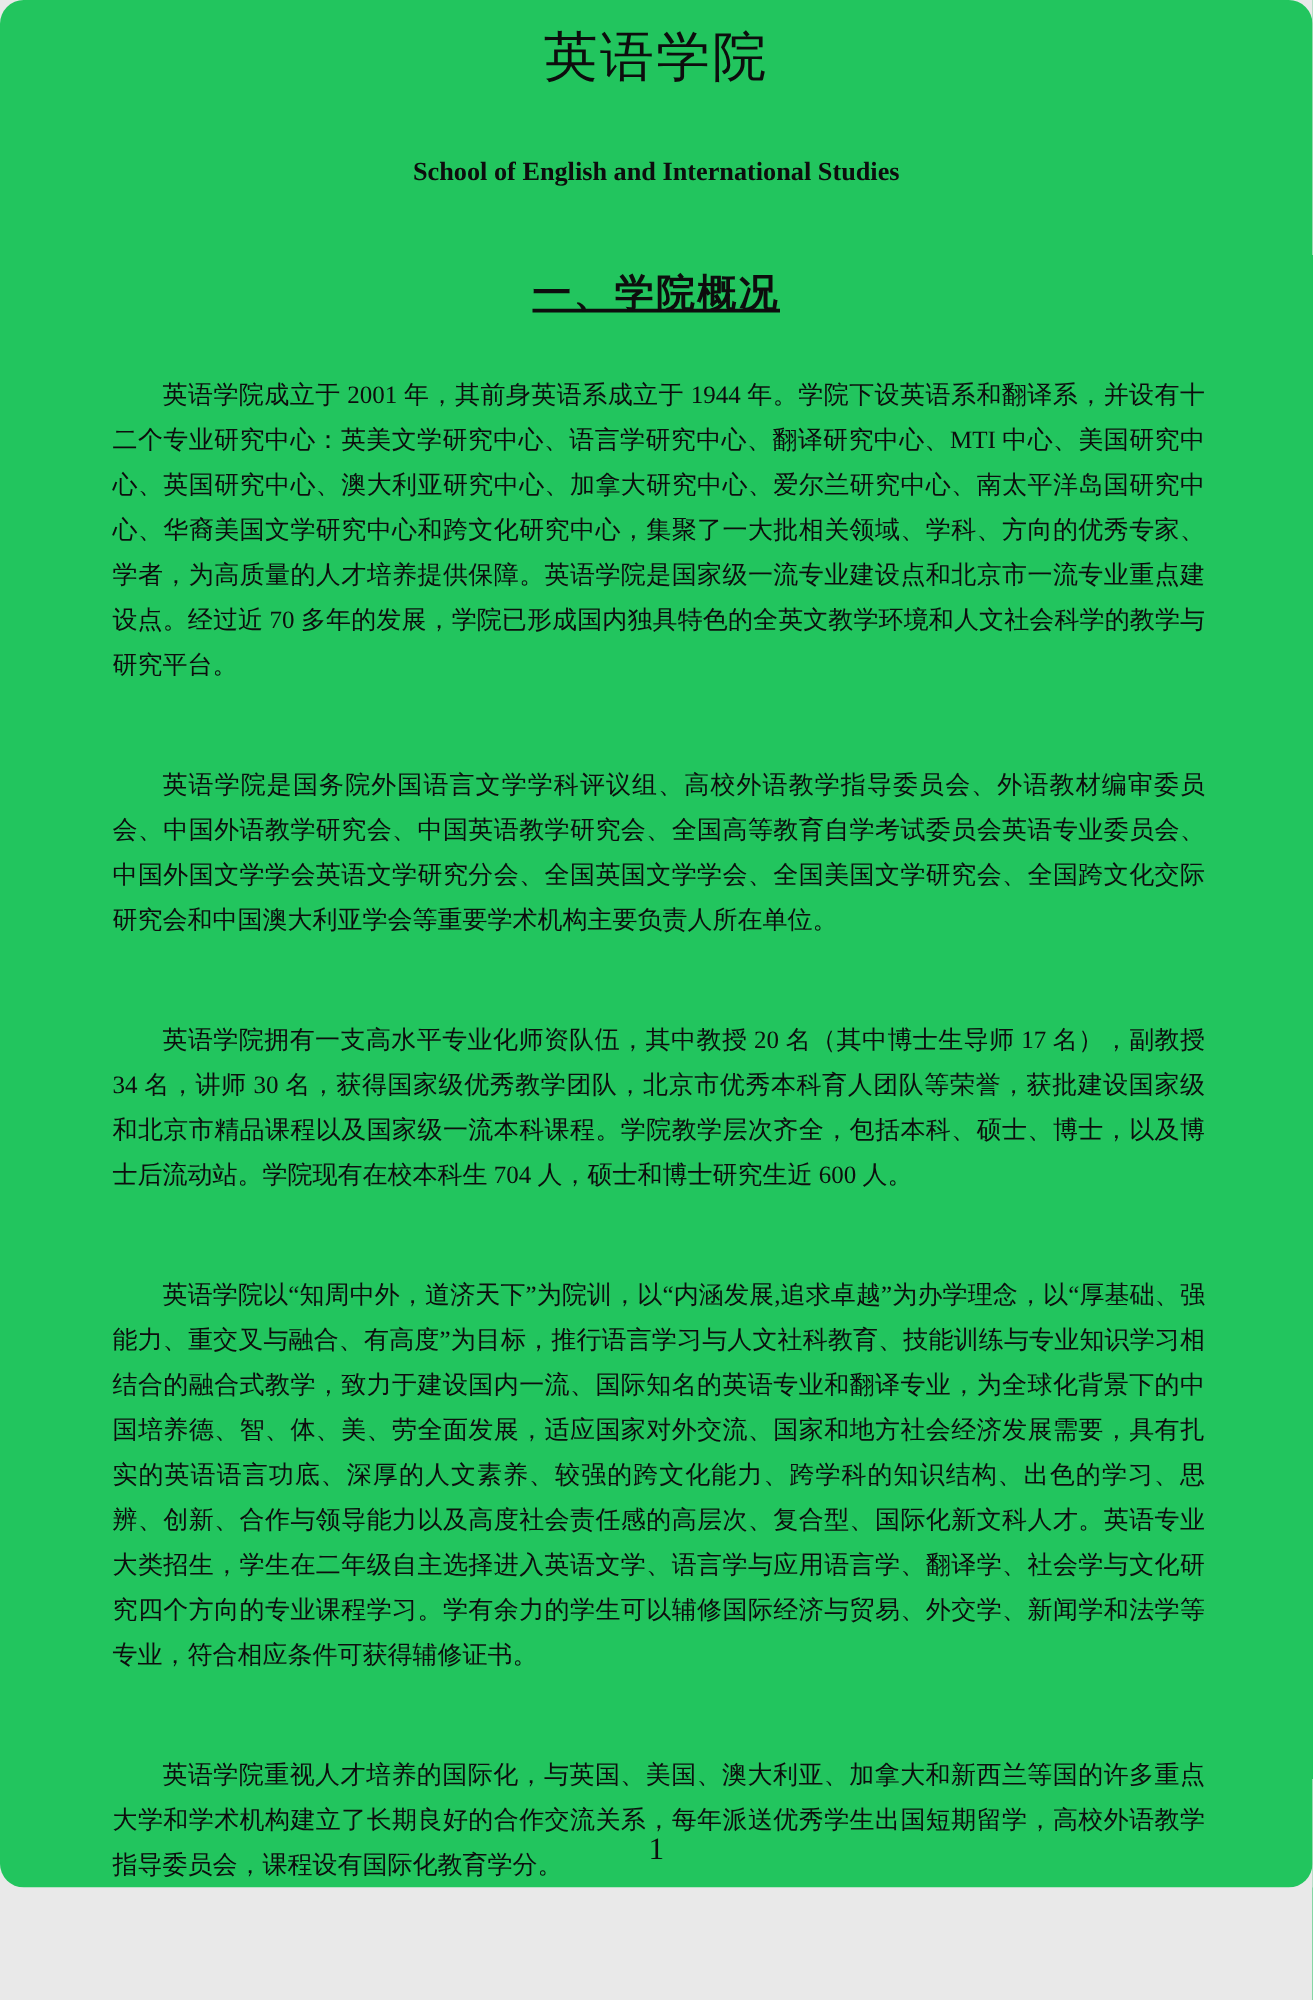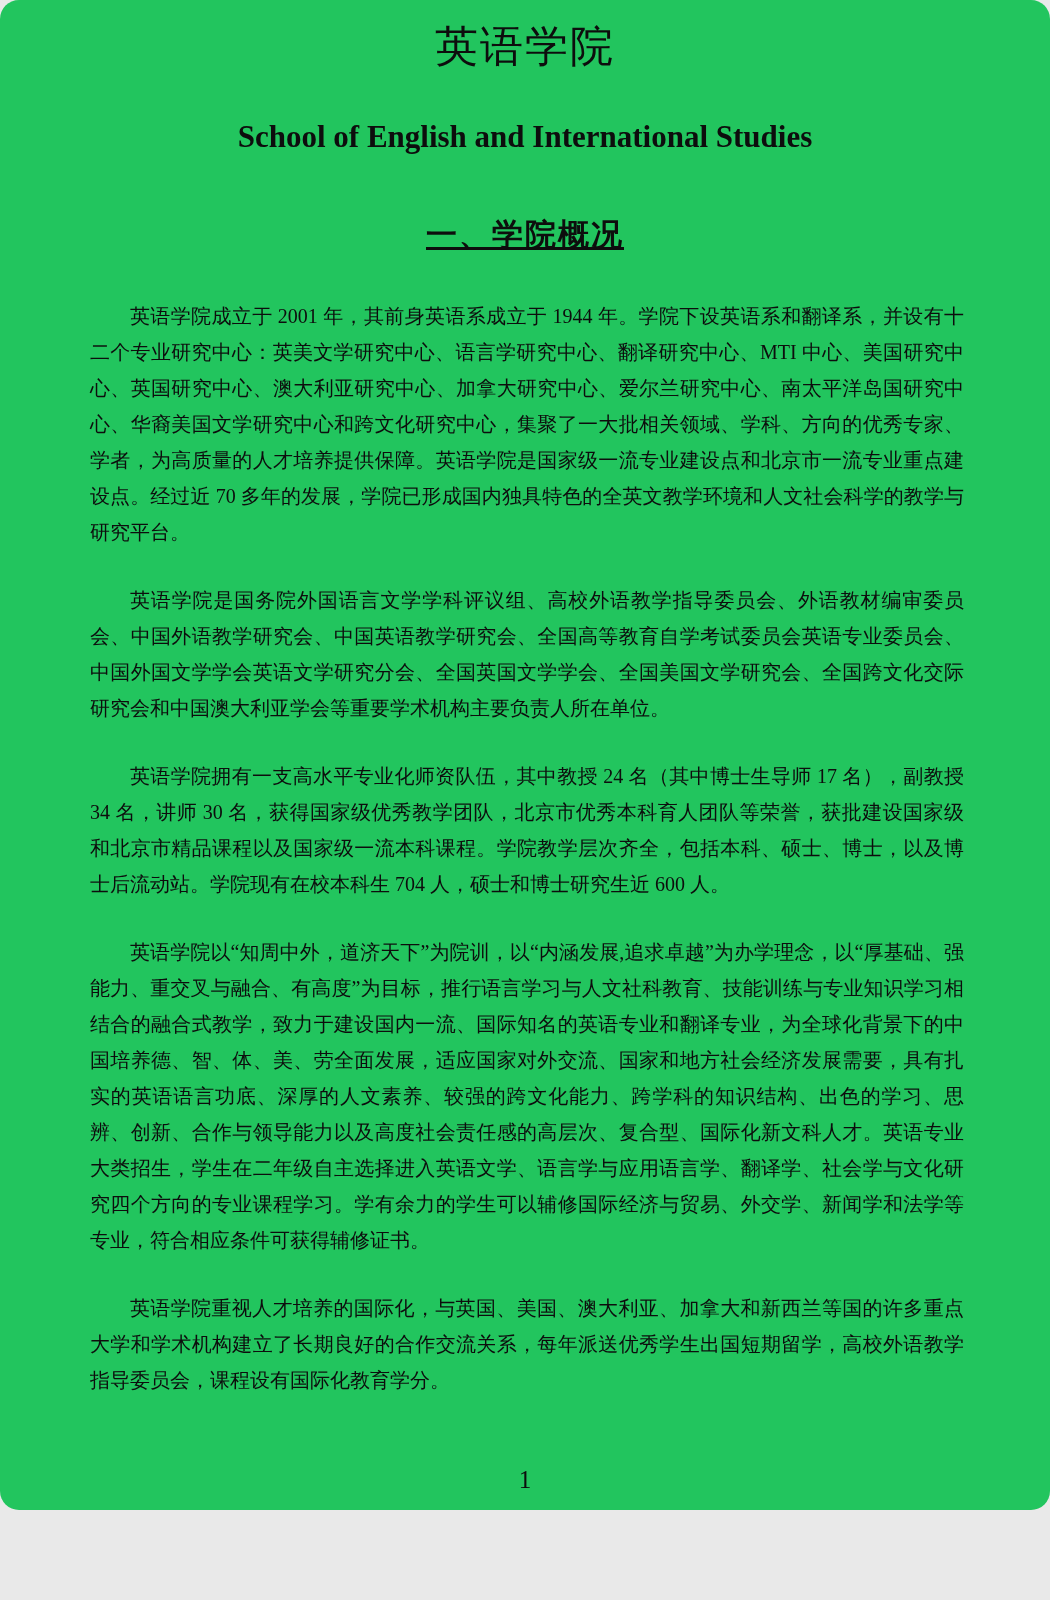--- a/index.html
+++ b/index.html
@@ -21,21 +21,21 @@
   .title-cn {
     margin: 22px 0 0 0;
     font-size: 43px;
     line-height: 50px;
     font-weight: normal;
     text-align: center;
     letter-spacing: 2px;
   }
   .title-en {
     margin: 46px 0 0 0;
-    font-size: 31px;
+    font-size: 21px;
     line-height: 38px;
     font-weight: bold;
     text-align: center;
     font-family: "Liberation Serif", "DejaVu Serif", serif;
   }
   .section-heading {
     margin: 60px 0 0 0;
     font-size: 31px;
     line-height: 38px;
     font-weight: bold;
@@ -49,21 +49,21 @@
     font-size: 20px;
     line-height: 36px;
     text-align: justify;
     text-align-last: left;
   }
   .body-text p {
     margin: 0;
     text-indent: 2em;
   }
   .body-text p + p {
-    margin-top: 32px;
+    margin-top: 60px;
   }
   .page-number {
     position: absolute;
     left: 0;
     right: 0;
     bottom: 16px;
     text-align: center;
     font-size: 25px;
     font-family: "Liberation Serif", "DejaVu Serif", serif;
   }
@@ -75,20 +75,20 @@
 
   <h1 class="title-cn">英语学院</h1>
 
   <h2 class="title-en">School of English and International Studies</h2>
 
   <h3 class="section-heading">一、学院概况</h3>
 
   <div class="body-text">
     <p>英语学院成立于 2001 年，其前身英语系成立于 1944 年。学院下设英语系和翻译系，并设有十二个专业研究中心：英美文学研究中心、语言学研究中心、翻译研究中心、MTI 中心、美国研究中心、英国研究中心、澳大利亚研究中心、加拿大研究中心、爱尔兰研究中心、南太平洋岛国研究中心、华裔美国文学研究中心和跨文化研究中心，集聚了一大批相关领域、学科、方向的优秀专家、学者，为高质量的人才培养提供保障。英语学院是国家级一流专业建设点和北京市一流专业重点建设点。经过近 70 多年的发展，学院已形成国内独具特色的全英文教学环境和人文社会科学的教学与研究平台。</p>
     <p>英语学院是国务院外国语言文学学科评议组、高校外语教学指导委员会、外语教材编审委员会、中国外语教学研究会、中国英语教学研究会、全国高等教育自学考试委员会英语专业委员会、中国外国文学学会英语文学研究分会、全国英国文学学会、全国美国文学研究会、全国跨文化交际研究会和中国澳大利亚学会等重要学术机构主要负责人所在单位。</p>
-    <p>英语学院拥有一支高水平专业化师资队伍，其中教授 24 名（其中博士生导师 17 名），副教授 34 名，讲师 30 名，获得国家级优秀教学团队，北京市优秀本科育人团队等荣誉，获批建设国家级和北京市精品课程以及国家级一流本科课程。学院教学层次齐全，包括本科、硕士、博士，以及博士后流动站。学院现有在校本科生 704 人，硕士和博士研究生近 600 人。</p>
+    <p>英语学院拥有一支高水平专业化师资队伍，其中教授 20 名（其中博士生导师 17 名），副教授 34 名，讲师 30 名，获得国家级优秀教学团队，北京市优秀本科育人团队等荣誉，获批建设国家级和北京市精品课程以及国家级一流本科课程。学院教学层次齐全，包括本科、硕士、博士，以及博士后流动站。学院现有在校本科生 704 人，硕士和博士研究生近 600 人。</p>
     <p>英语学院以“知周中外，道济天下”为院训，以“内涵发展,追求卓越”为办学理念，以“厚基础、强能力、重交叉与融合、有高度”为目标，推行语言学习与人文社科教育、技能训练与专业知识学习相结合的融合式教学，致力于建设国内一流、国际知名的英语专业和翻译专业，为全球化背景下的中国培养德、智、体、美、劳全面发展，适应国家对外交流、国家和地方社会经济发展需要，具有扎实的英语语言功底、深厚的人文素养、较强的跨文化能力、跨学科的知识结构、出色的学习、思辨、创新、合作与领导能力以及高度社会责任感的高层次、复合型、国际化新文科人才。英语专业大类招生，学生在二年级自主选择进入英语文学、语言学与应用语言学、翻译学、社会学与文化研究四个方向的专业课程学习。学有余力的学生可以辅修国际经济与贸易、外交学、新闻学和法学等专业，符合相应条件可获得辅修证书。</p>
     <p>英语学院重视人才培养的国际化，与英国、美国、澳大利亚、加拿大和新西兰等国的许多重点大学和学术机构建立了长期良好的合作交流关系，每年派送优秀学生出国短期留学，高校外语教学指导委员会，课程设有国际化教育学分。</p>
   </div>
 
   <div class="page-number">1</div>
 
 </div>
 
 </body></html>

